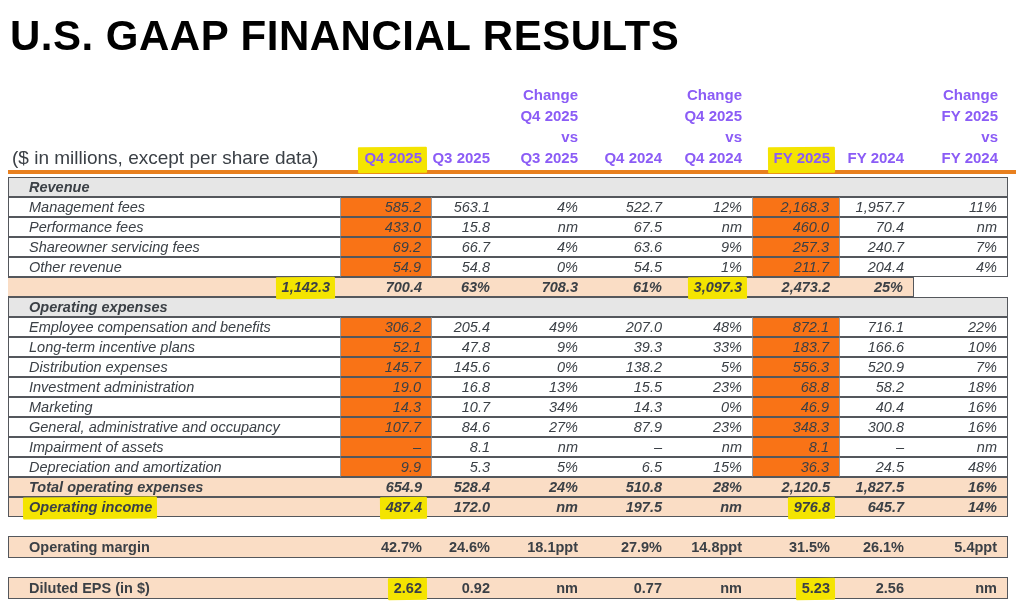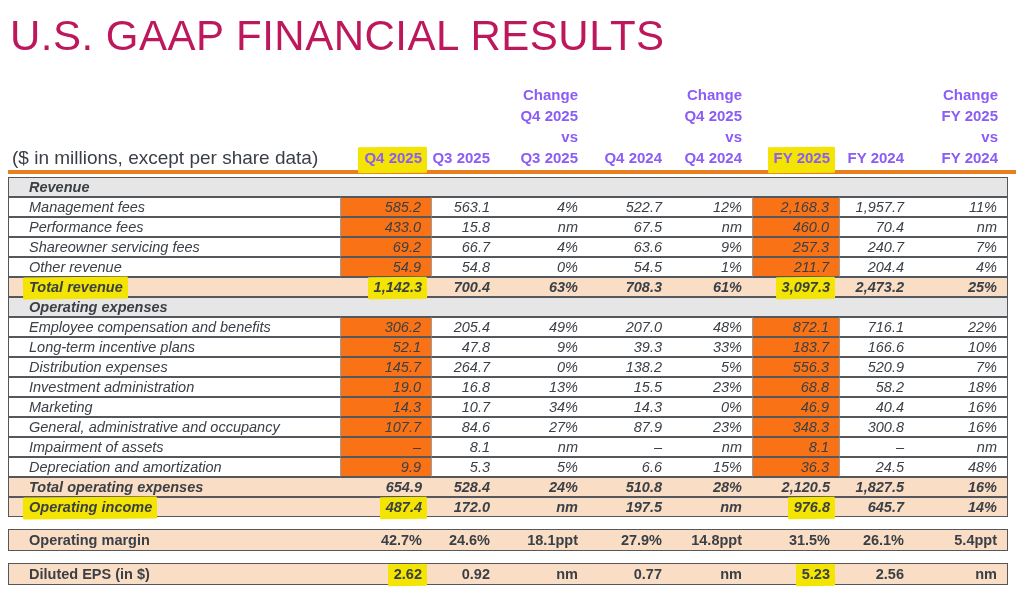--- a/index.html
+++ b/index.html
@@ -3,21 +3,21 @@
 <meta charset="utf-8">
 <style>
   html,body { margin:0; padding:0; }
   body {
     width:1024px; height:615px; background:#ffffff; overflow:hidden;
     font-family:"Liberation Sans", sans-serif; color:#3b4046;
   }
   .page { padding:10px 8px 0 8px; }
 
   h1.title {
-    font-size:42px; font-weight:400; color:#be185d;
+    font-size:42px; font-weight:700; color:#000000;
     margin:2px 0 0 2px; letter-spacing:0.5px; line-height:48px;
   }
 
   .grid {
     display:grid; width:1000px;
     grid-template-columns:332px 92px 68px 88px 84px 80px 88px 74px 94px;
   }
 
   
   .thead { align-items:end; margin-top:24px; }
@@ -38,21 +38,21 @@
   }
   .lab { text-align:left; padding-left:20px; }
   .num { text-align:right; padding-right:10px; }
   .c0 { border-left:1px solid #54575c; }
   .c8 { border-right:1px solid #54575c; }
 
   .sec { background:#e6e6e6; font-weight:700; grid-column:1 / -1; }
   .stripe { background:#f97316; border-left:1px solid #9b9ea3; border-right:1px solid #9b9ea3; }
   .total-cell { background:#faddc5; font-weight:700; }
 
-  .single { margin-top:12px; }
+  .single { margin-top:19px; }
   .single .cell { background:#faddc5; font-weight:700; height:22px; line-height:20px; }
 
   
   .hl { position:relative; z-index:0; }
   .hl::before {
     content:""; position:absolute; z-index:-1;
     left:-6px; right:-5px; top:-2px; bottom:-4px;
     background:#f4e401; transform:rotate(-0.5deg); border-radius:1px;
   }
   .hl-deep::before { bottom:-7px; }
@@ -124,21 +124,20 @@
     <div class="cell lab c0">Other revenue</div>
     <div class="cell num stripe">54.9</div>
     <div class="cell num">54.8</div>
     <div class="cell num">0%</div>
     <div class="cell num">54.5</div>
     <div class="cell num">1%</div>
     <div class="cell num stripe">211.7</div>
     <div class="cell num">204.4</div>
     <div class="cell num c8">4%</div>
 
-    <div class="cell lab total-cell c0"><span class="hl">Total revenue</span></div>
     <div class="cell num total-cell"><span class="hl">1,142.3</span></div>
     <div class="cell num total-cell">700.4</div>
     <div class="cell num total-cell">63%</div>
     <div class="cell num total-cell">708.3</div>
     <div class="cell num total-cell">61%</div>
     <div class="cell num total-cell"><span class="hl">3,097.3</span></div>
     <div class="cell num total-cell">2,473.2</div>
     <div class="cell num total-cell c8">25%</div>
 
     <div class="cell lab sec c0 c8">Operating expenses</div>
@@ -158,21 +157,21 @@
     <div class="cell num">47.8</div>
     <div class="cell num">9%</div>
     <div class="cell num">39.3</div>
     <div class="cell num">33%</div>
     <div class="cell num stripe">183.7</div>
     <div class="cell num">166.6</div>
     <div class="cell num c8">10%</div>
 
     <div class="cell lab c0">Distribution expenses</div>
     <div class="cell num stripe">145.7</div>
-    <div class="cell num">264.7</div>
+    <div class="cell num">145.6</div>
     <div class="cell num">0%</div>
     <div class="cell num">138.2</div>
     <div class="cell num">5%</div>
     <div class="cell num stripe">556.3</div>
     <div class="cell num">520.9</div>
     <div class="cell num c8">7%</div>
 
     <div class="cell lab c0">Investment administration</div>
     <div class="cell num stripe">19.0</div>
     <div class="cell num">16.8</div>
@@ -210,21 +209,21 @@
     <div class="cell num">–</div>
     <div class="cell num">nm</div>
     <div class="cell num stripe">8.1</div>
     <div class="cell num">–</div>
     <div class="cell num c8">nm</div>
 
     <div class="cell lab c0">Depreciation and amortization</div>
     <div class="cell num stripe">9.9</div>
     <div class="cell num">5.3</div>
     <div class="cell num">5%</div>
-    <div class="cell num">6.6</div>
+    <div class="cell num">6.5</div>
     <div class="cell num">15%</div>
     <div class="cell num stripe">36.3</div>
     <div class="cell num">24.5</div>
     <div class="cell num c8">48%</div>
 
     <div class="cell lab total-cell c0">Total operating expenses</div>
     <div class="cell num total-cell">654.9</div>
     <div class="cell num total-cell">528.4</div>
     <div class="cell num total-cell">24%</div>
     <div class="cell num total-cell">510.8</div>

